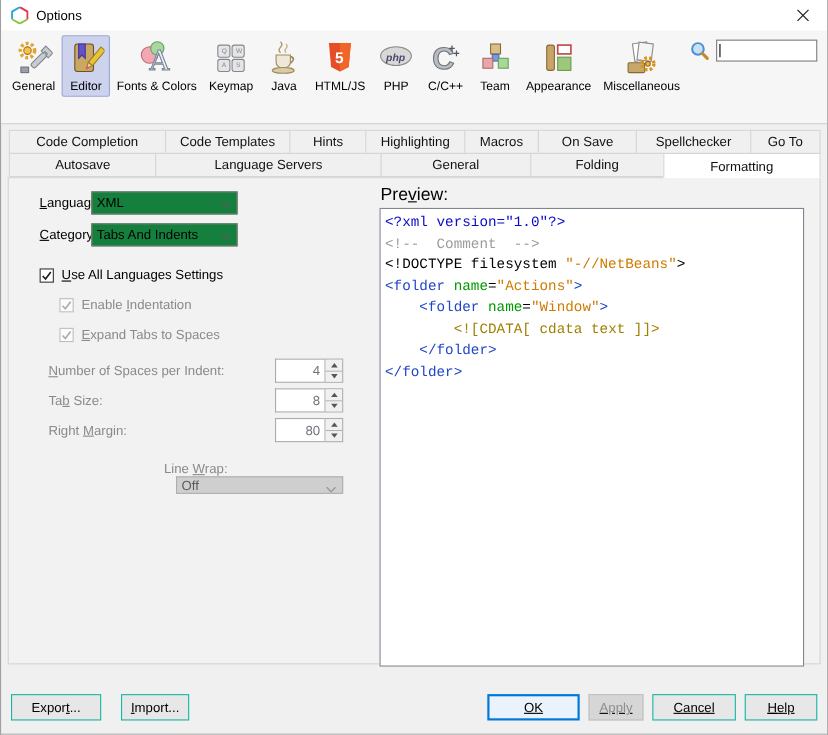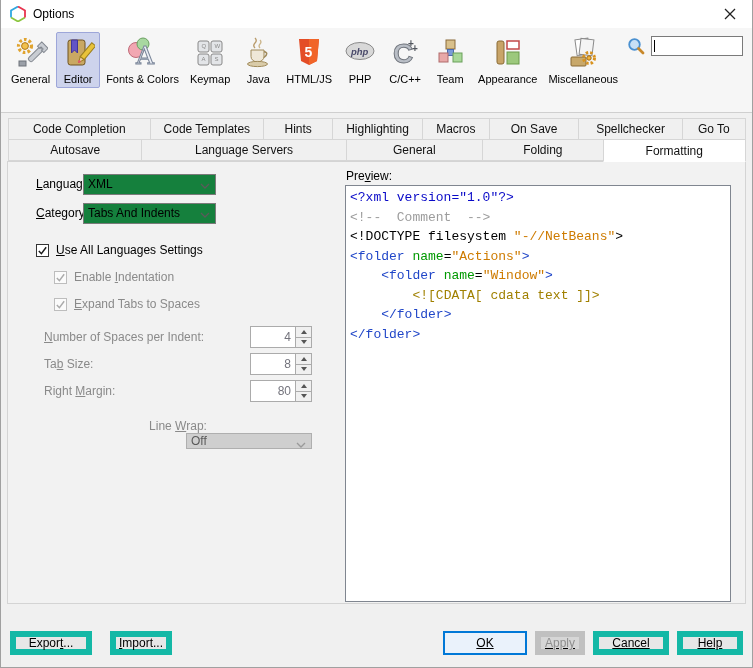--- a/index.html
+++ b/index.html
@@ -41,30 +41,30 @@
   .gray{color:#8A8A8A;}
   .spinrow{display:flex;align-items:center;margin:0 28px 5px 36px;height:22px;}
   .spinner{margin-left:auto;display:flex;height:22px;box-sizing:border-box;}
   .spin-val{width:45px;box-sizing:border-box;background:#FFF;border:1px solid #ABABAB;border-right:none;display:flex;align-items:center;justify-content:flex-end;padding-right:4px;color:#73737C;font-size:12px;}
   .spin-btns{width:17px;display:flex;flex-direction:column;border:1px solid #ABABAB;box-sizing:border-box;}
   .spin-btn{flex:1;background:#F0F0F0;display:flex;align-items:center;justify-content:center;border-bottom:1px solid #ABABAB;}
   .spin-btn:last-child{border-bottom:none;}
   .tri-up{width:0;height:0;border-left:3.5px solid transparent;border-right:3.5px solid transparent;border-bottom:4px solid #555;}
   .tri-down{width:0;height:0;border-left:3.5px solid transparent;border-right:3.5px solid transparent;border-top:4px solid #555;}
   .lwrow{display:flex;align-items:center;margin:17px 28px 0 36px;height:22px;flex-direction:column;}
-  .lwrow .combo{width:126px;margin-left:auto;}
+  .lwrow .combo{width:152px;margin-left:auto;}
   
   .rightcol{flex:1;padding:7px 14px 0 5px;box-sizing:border-box;}
-  .preview-label{font-size:12px;color:#000;margin:0 0 2px 1px;}
+  .preview-label{font-size:16px;color:#000;margin:0 0 2px 1px;}
   .codebox{background:#FFF;border:1px solid #808690;height:417px;box-sizing:border-box;padding:2px 4px;
     font-family:"Liberation Mono",monospace;font-size:13px;line-height:19.5px;overflow:hidden;}
   .code-line{white-space:pre;}
   
   .bottombar{position:absolute;left:0;right:0;bottom:12px;display:flex;align-items:center;padding:0 9px;}
-  .btn{height:24px;box-sizing:border-box;background:#E7E7E7;border:6px solid #14b8a6;font-size:12px;color:#000;
+  .btn{height:24px;box-sizing:border-box;background:#E7E7E7;border:1px solid #14b8a6;font-size:12px;color:#000;
     display:flex;align-items:center;justify-content:center;cursor:pointer;font-family:"Liberation Sans",sans-serif;}
   .btn.default{border:2px solid #0078D7;background:#EAF2FB;}
   .btn.disabled{background:#D6D6D6;border-color:#C0C0C0;color:#8E8E8E;cursor:default;}
   .rightbtns{margin-left:auto;display:flex;gap:8px;text-decoration:underline;}
   u{text-decoration:underline;}
 </style>
 </head>
 <body>
 
 <div class="dialog">

